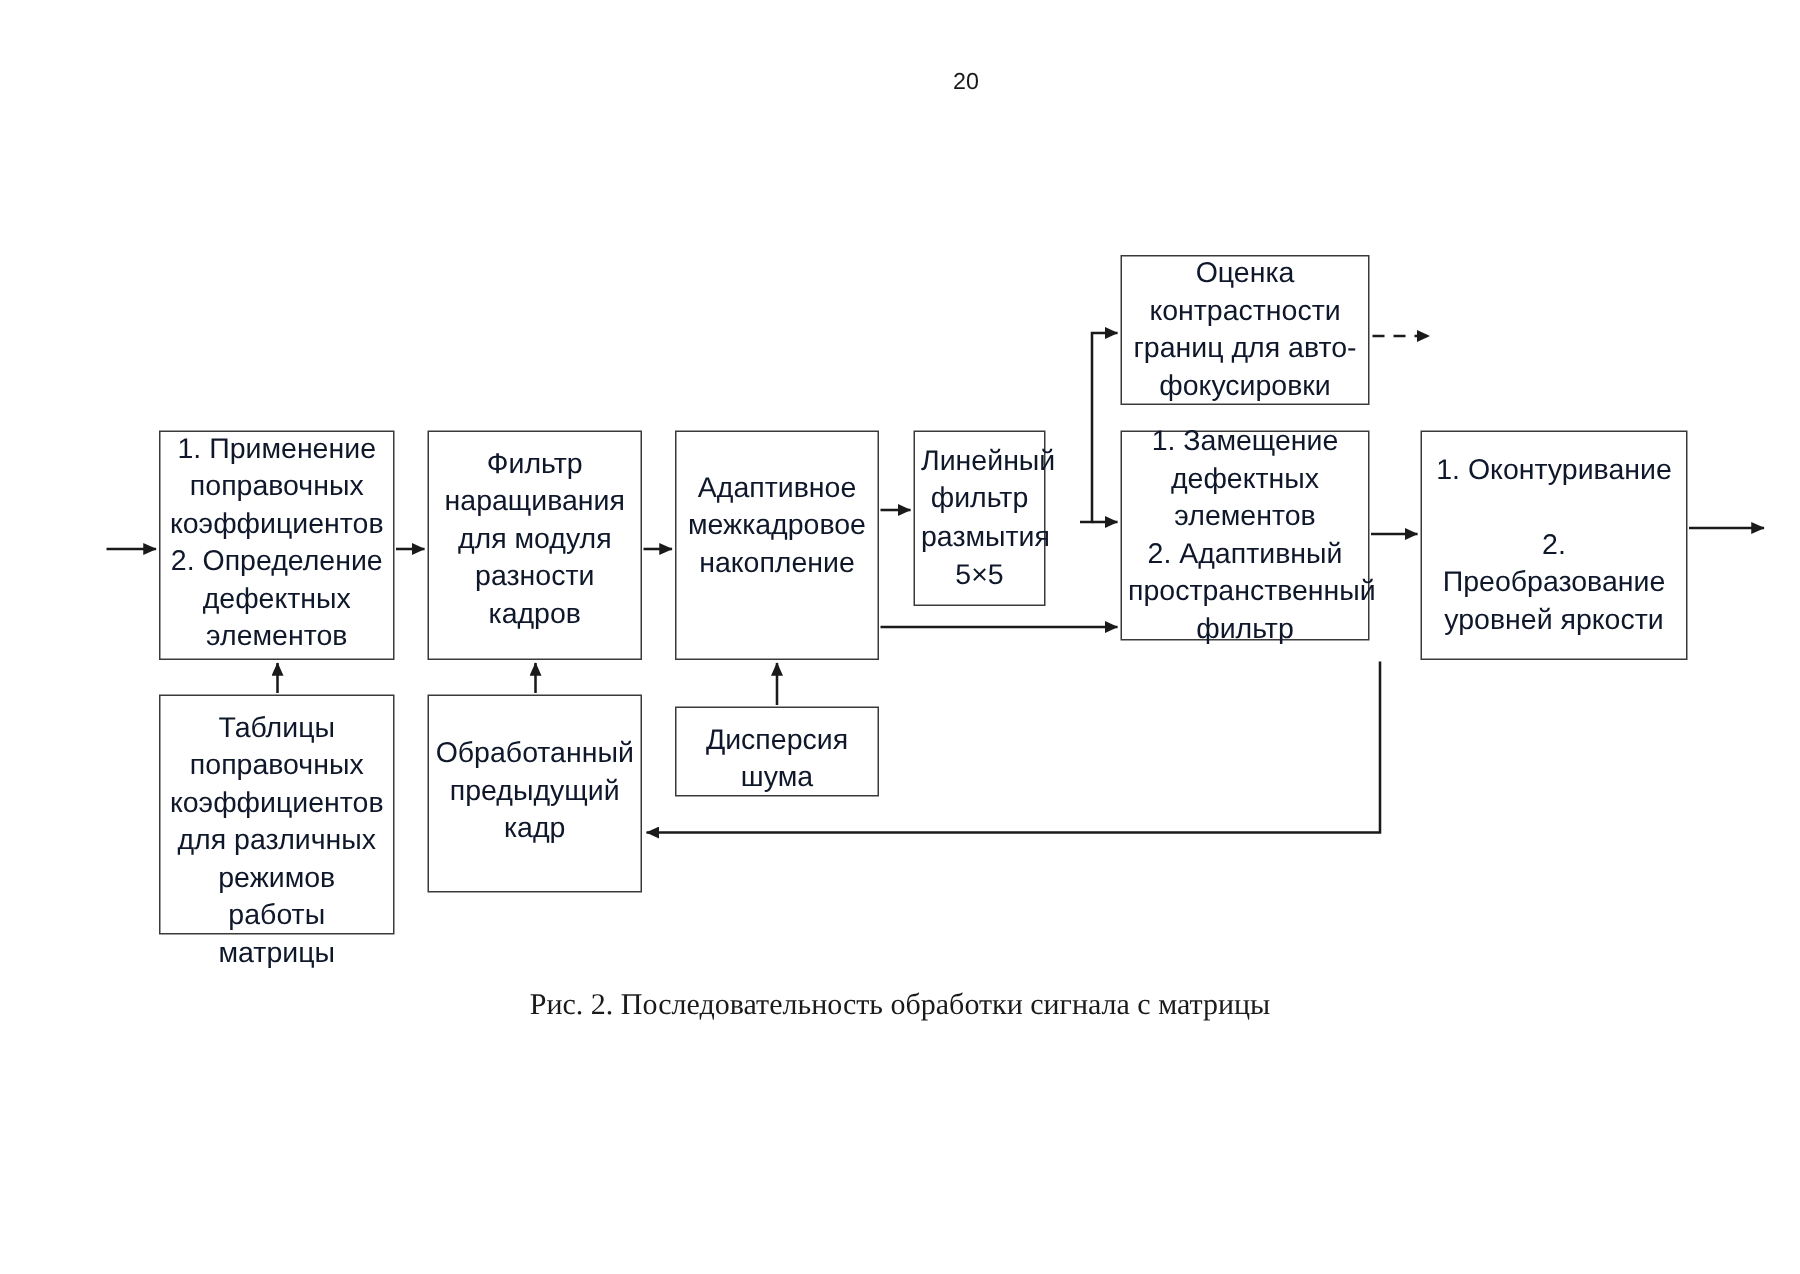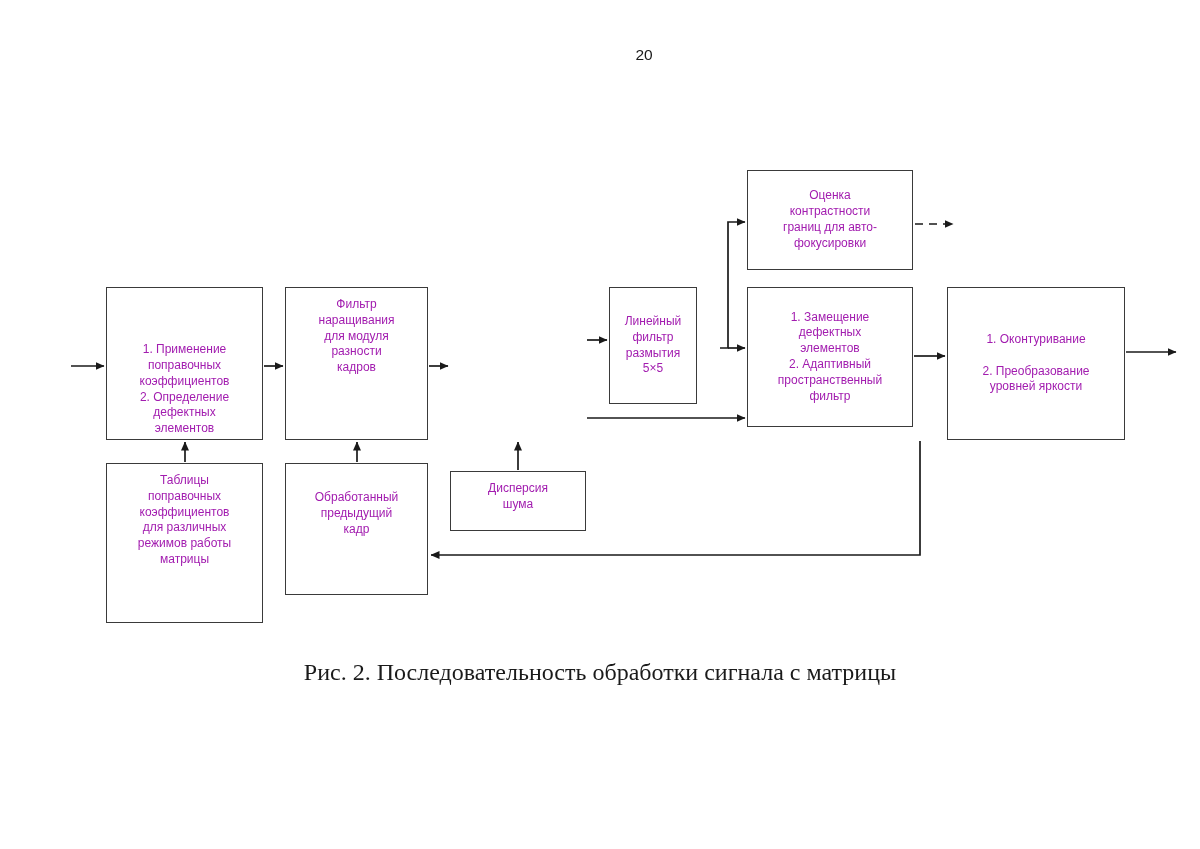--- a/index.html
+++ b/index.html
@@ -31,44 +31,44 @@
     color: #1a1a1a;
     font-family: "Liberation Sans", sans-serif;
     margin-left: 44px;
   }
   .figure-caption {
     position: absolute;
     left: 0;
     top: 659px;
     width: 1200px;
     text-align: center;
-    font-size: 24px;
+    font-size: 20px;
     color: #1a1a1a;
     font-family: "Liberation Serif", serif;
   }
   svg.diagram {
     position: absolute;
     left: 0;
     top: 0;
     width: 1200px;
     height: 849px;
   }
   .node-box {
     position: absolute;
     box-sizing: border-box;
     border: 1.6px solid #3a3a3a;
     background: #ffffff;
     display: flex;
     align-items: center;
     justify-content: center;
     text-align: center;
     font-family: "Liberation Sans", sans-serif;
-    font-size: 12px;
+    font-size: 19px;
     line-height: 1.32;
-    color: #a21caf;
+    color: #0f172a;
     white-space: pre-line;
     padding: 2px 4px;
   }
   .node-text {
     display: block;
     width: 100%;
     white-space: pre-line;
   }
   .align-top {
     align-items: flex-start;
@@ -130,20 +130,25 @@
   </div>
 
   <div class="node-box align-top" style="left:285px; top:287px; width:143px; height:153px;">
     <span class="node-text">Фильтр
 наращивания
 для модуля
 разности
 кадров</span>
   </div>
 
+  <div class="node-box align-top" style="left:450px; top:287px; width:136px; height:153px; padding-top:25px;">
+    <span class="node-text">Адаптивное
+межкадровое
+накопление</span>
+  </div>
 
   <div class="node-box" style="left:609px; top:287px; width:88px; height:117px;">
     <span class="node-text">Линейный
 фильтр
 размытия
 5×5</span>
   </div>
 
   <div class="node-box" style="left:747px; top:170px; width:166px; height:100px;">
     <span class="node-text">Оценка

